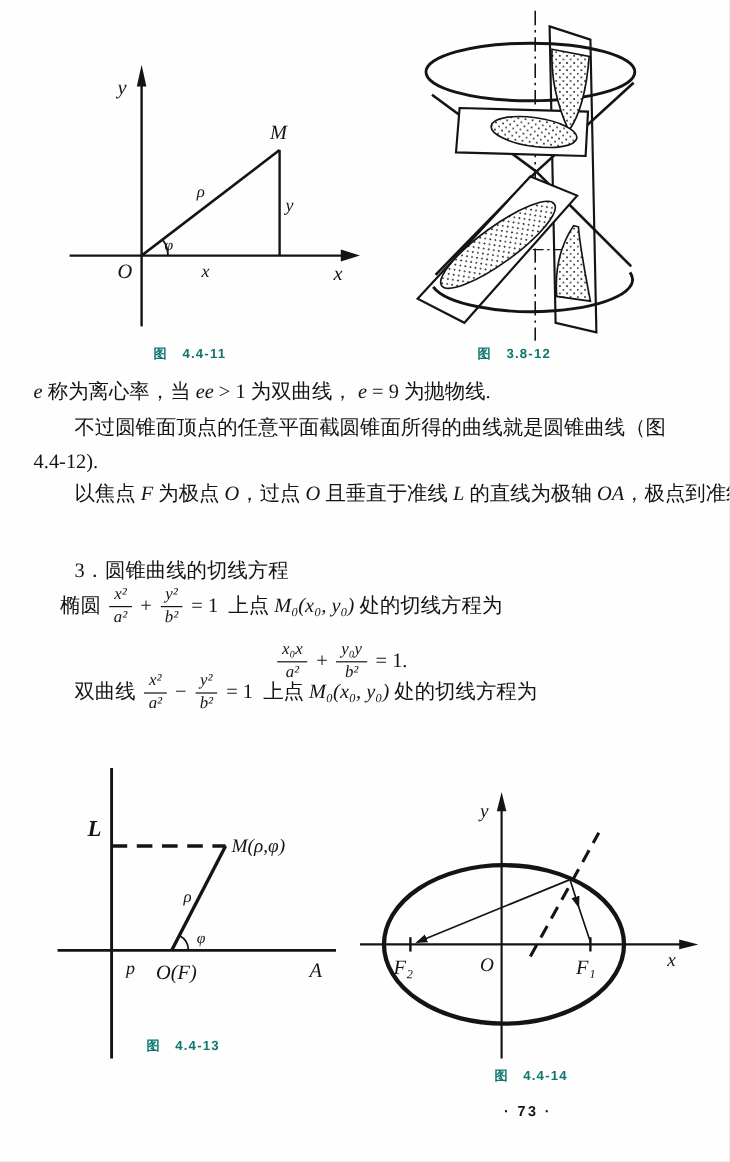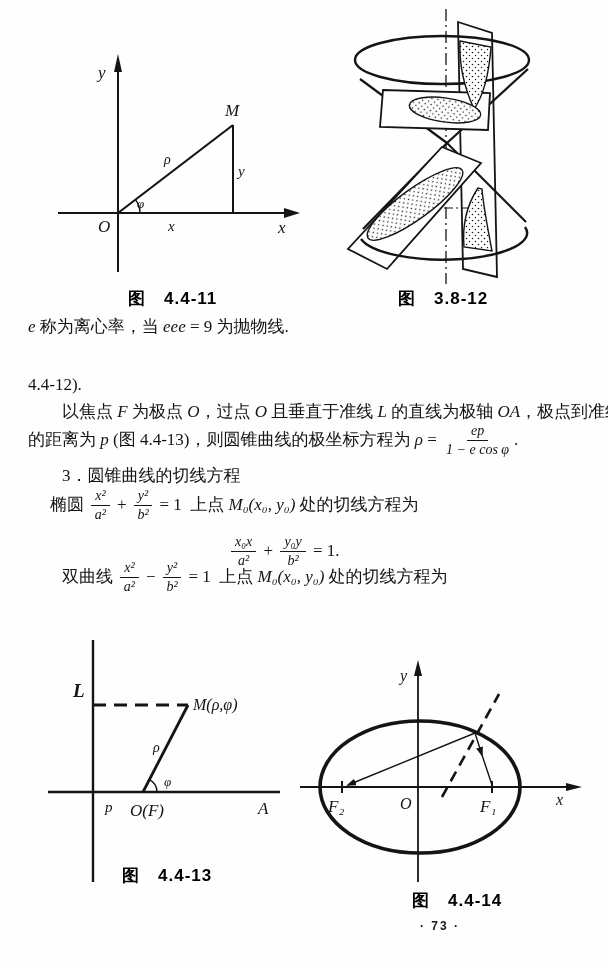--- a/index.html
+++ b/index.html
@@ -15,21 +15,21 @@
   .var{font-style:italic;font-family:"Liberation Serif",serif;}
   .frac{
     display:inline-flex;flex-direction:column;align-items:center;
     font-style:italic;font-size:14px;line-height:1.1;margin:0 3px;
     vertical-align:middle;
   }
   .frac .num{display:block;padding:0 4px 1px 4px;border-bottom:1.6px solid #151515;}
   .frac .den{display:block;padding:1px 2px 0 2px;}
   .cap{
     position:absolute;font-family:"Liberation Sans",sans-serif;
-    font-weight:bold;font-size:17px;letter-spacing:1px;color:#000000;white-space:pre;
+    font-weight:bold;font-size:11px;letter-spacing:1px;color:#0f766e;white-space:pre;
   }
   .pagenum{
     position:absolute;left:420px;top:919px;font-weight:bold;font-size:12px;
     letter-spacing:2px;font-family:"Liberation Sans",sans-serif;
   }
   svg{position:absolute;overflow:visible;}
   svg text{font-family:"Liberation Serif",serif;fill:#141414;}
   .it{font-style:italic;}
 </style>
 </head>
@@ -82,28 +82,28 @@
     <ellipse cx="112" cy="107" rx="36" ry="12" transform="rotate(8 112 107)" fill="url(#dots)" stroke="#141414" stroke-width="1.4"></ellipse>
 
     <polygon points="109,144 148,160 54,266 15,246" fill="#ffffff" stroke="#141414" stroke-width="1.8"></polygon>
     <ellipse cx="82" cy="201" rx="58" ry="15" transform="rotate(-36 82 201)" fill="url(#dots)" stroke="#141414" stroke-width="1.4"></ellipse>
     <path d="M 145 185 C 135 200 129 220 131 244 L 159 248 C 154 222 150 200 149 186 Z" fill="url(#dots)" stroke="#141414" stroke-width="1.4"></path>
 
     <path d="M 28 236 A 82 26 0 0 0 192 224" fill="none" stroke="#141414" stroke-width="2.4"></path>
   </svg>
   <div class="cap" style="left:398px;top:287px">图　3.8-12</div>
 
-  <div class="tline" style="left:28px;top:316px"><span class="var">e</span><span> 称为离心率，当 </span><span class="var">e</span><span class="var">e</span><span class="var">e</span><span> = 9 为抛物线.</span></div>
+  <div class="tline" style="left:28px;top:316px"><span class="var">e</span><span> 称为离心率，当 </span><span class="var">e</span><span class="var">e</span><span> &gt; 1 为双曲线， </span><span class="var">e</span><span> = 9 为抛物线.</span></div>
+  <div class="tline" style="left:62px;top:346px">
+    <span>不过圆锥面顶点的任意平面截圆锥面所得的曲线就是圆锥曲线（图</span>
+  </div>
   <div class="tline" style="left:28px;top:374px">
     <span>4.4-12).</span>
   </div>
   <div class="tline" style="left:28px;top:401px;padding-left:34px"><span>以焦点 </span><span class="var">F</span><span> 为极点 </span><span class="var">O</span><span>，过点 </span><span class="var">O</span><span> 且垂直于准线 </span><span class="var">L</span><span> 的直线为极轴 </span><span class="var">OA</span><span>，极点到准线</span></div>
-  <div class="tline" style="left:28px;top:420px;height:40px">
-    <span><span>的距离为 </span><span class="var">p</span><span> (图 4.4-13)，则圆锥曲线的极坐标方程为 </span><span class="var">ρ</span><span> = </span></span><span class="frac"><span class="num">ep</span><span class="den">1 − e cos φ</span></span><span>.</span>
-  </div>
 
   <div class="tline" style="left:62px;top:465px">
     <span>3．圆锥曲线的切线方程</span>
   </div>
 
   <div class="tline" style="left:50px;top:487px;height:36px">
     <span>椭圆 </span><span class="frac"><span class="num">x²</span><span class="den">a²</span></span><span> + </span><span class="frac"><span class="num">y²</span><span class="den">b²</span></span><span> = 1  上点 </span><span class="var">M₀(x₀, y₀)</span><span> 处的切线方程为</span>
   </div>
 
   <div class="tline" style="left:228px;top:532px;height:38px">

